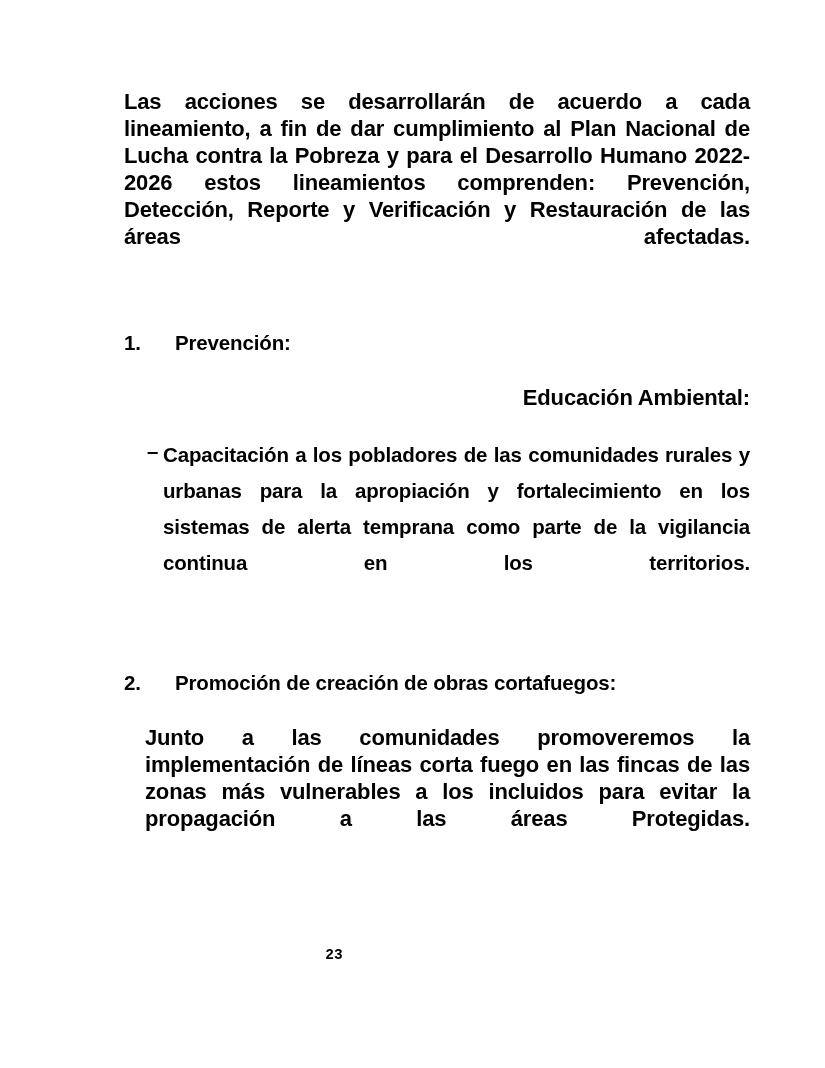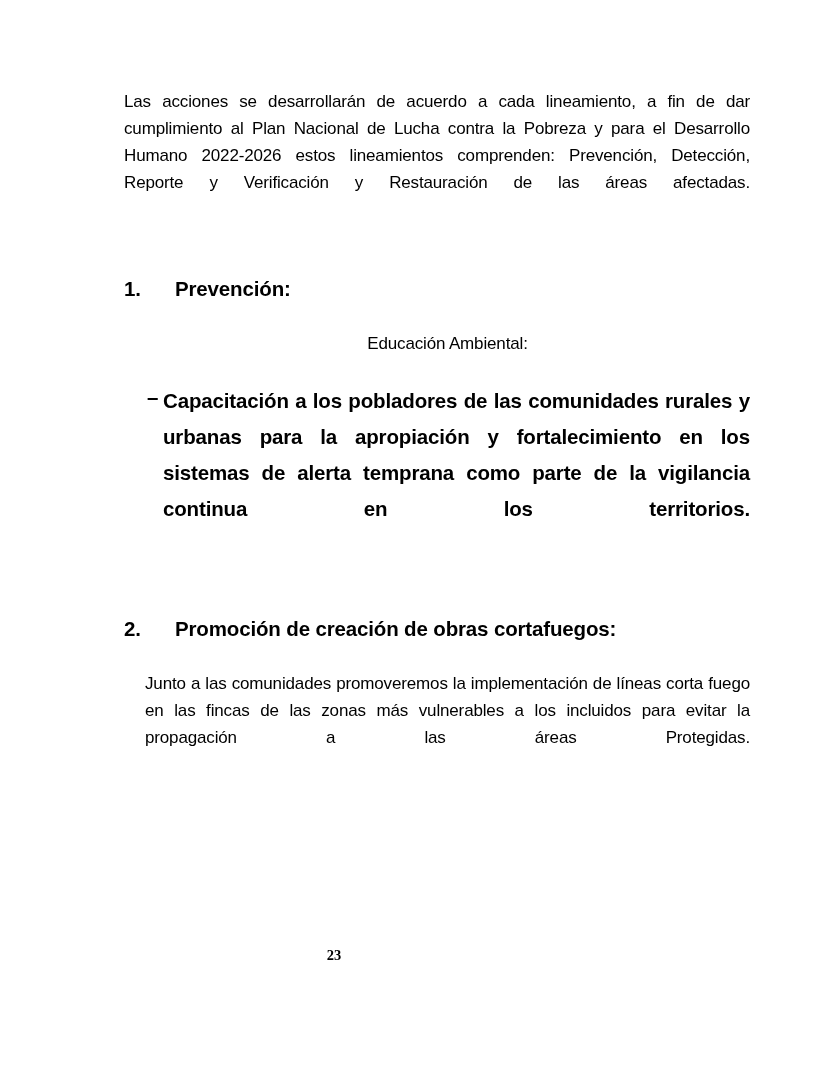--- a/index.html
+++ b/index.html
@@ -24,38 +24,38 @@
   
   .content {
     position: absolute;
     left: 124px;
     top: 88px;
     width: 626px;
   }
 
   
   .para {
-    font-size: 17px;
-    font-weight: normal;
+    font-size: 22px;
+    font-weight: bold;
     line-height: 27px;
     text-align: justify;
     text-justify: inter-word;
     margin: 0;
     letter-spacing: -0.15px;
   }
 
   
   .para::after {
     content: "";
     display: inline-block;
     width: 100%;
   }
 
   .para.nojust {
-    text-align: center;
+    text-align: right;
   }
   .para.nojust::after { display: none; }
 
   
   .gap-lg { height: 32px; }
   .gap-md { height: 28px; }
   .gap-sm { height: 26px; }
 
   
   .numbered {
@@ -114,21 +114,21 @@
 
   
   .page-number {
     position: absolute;
     left: 0;
     top: 947px;
     width: 668px;
     text-align: center;
     font-size: 14.5px;
     font-weight: bold;
-    font-family: Liberation Serif, serif;
+    font-family: Liberation Mono, monospace;
     color: #000000;
   }
 </style>
 </head>
 <body>
 
 <div class="page">
 
   <div class="content">
 

